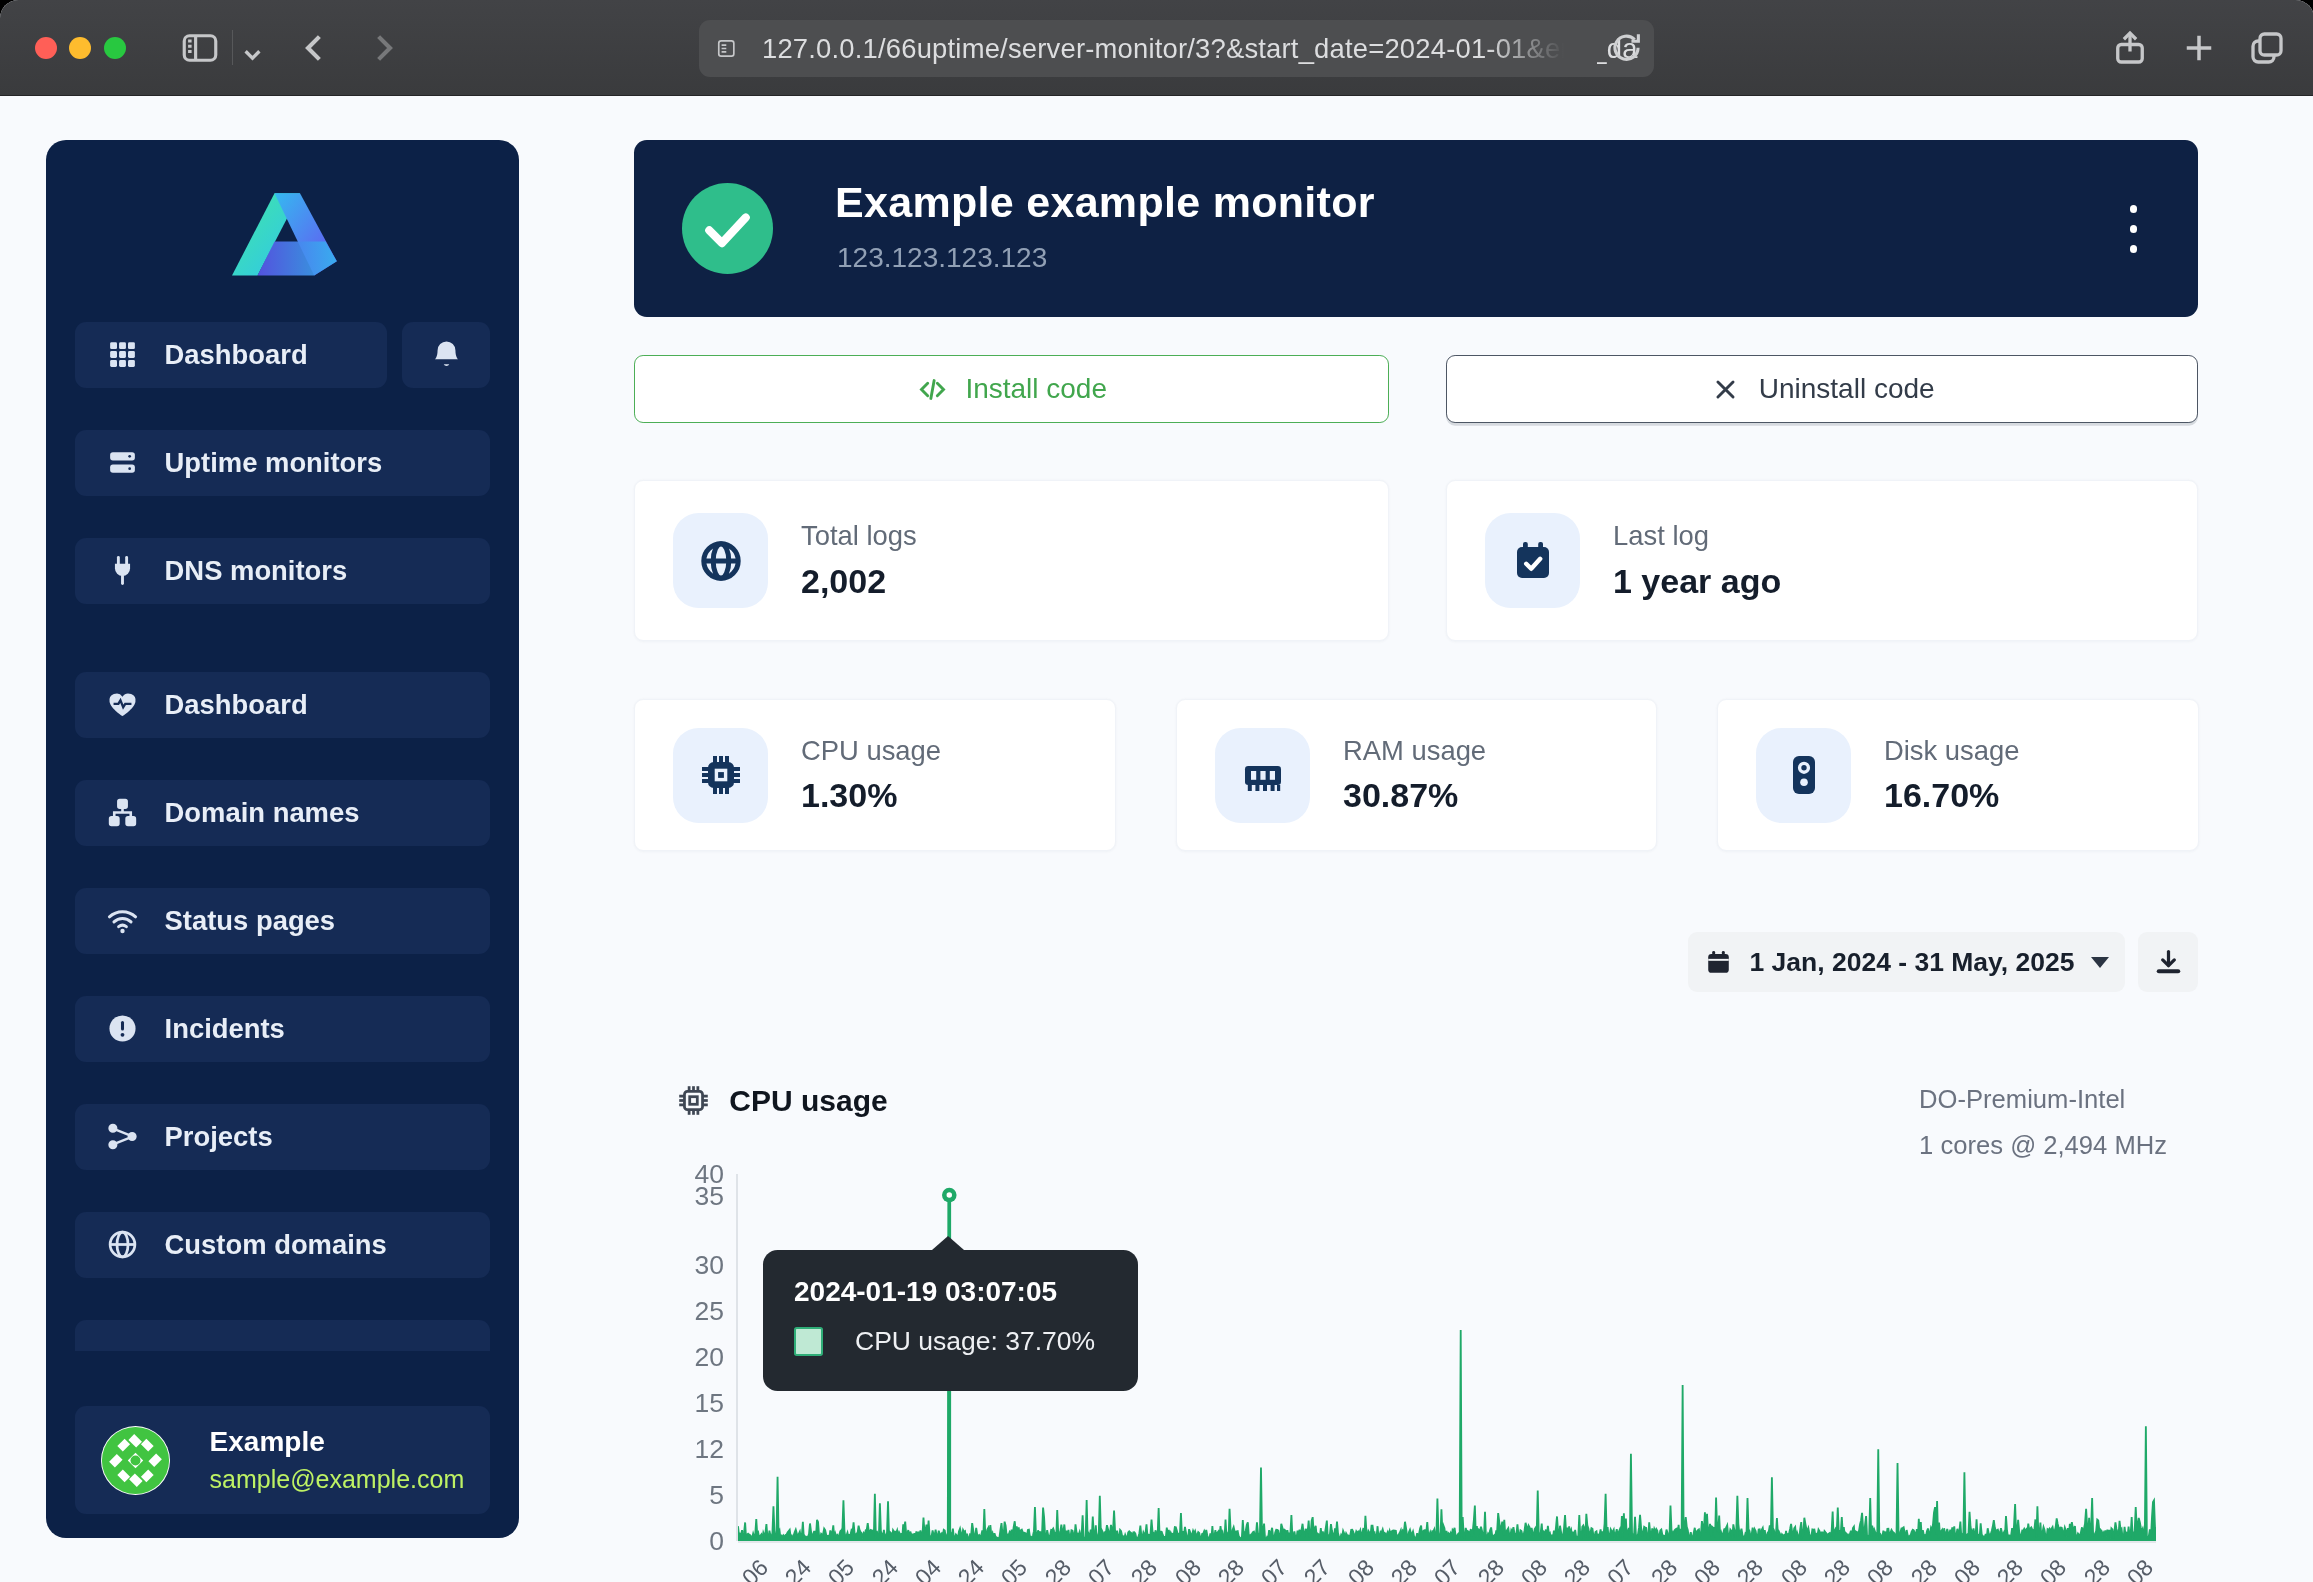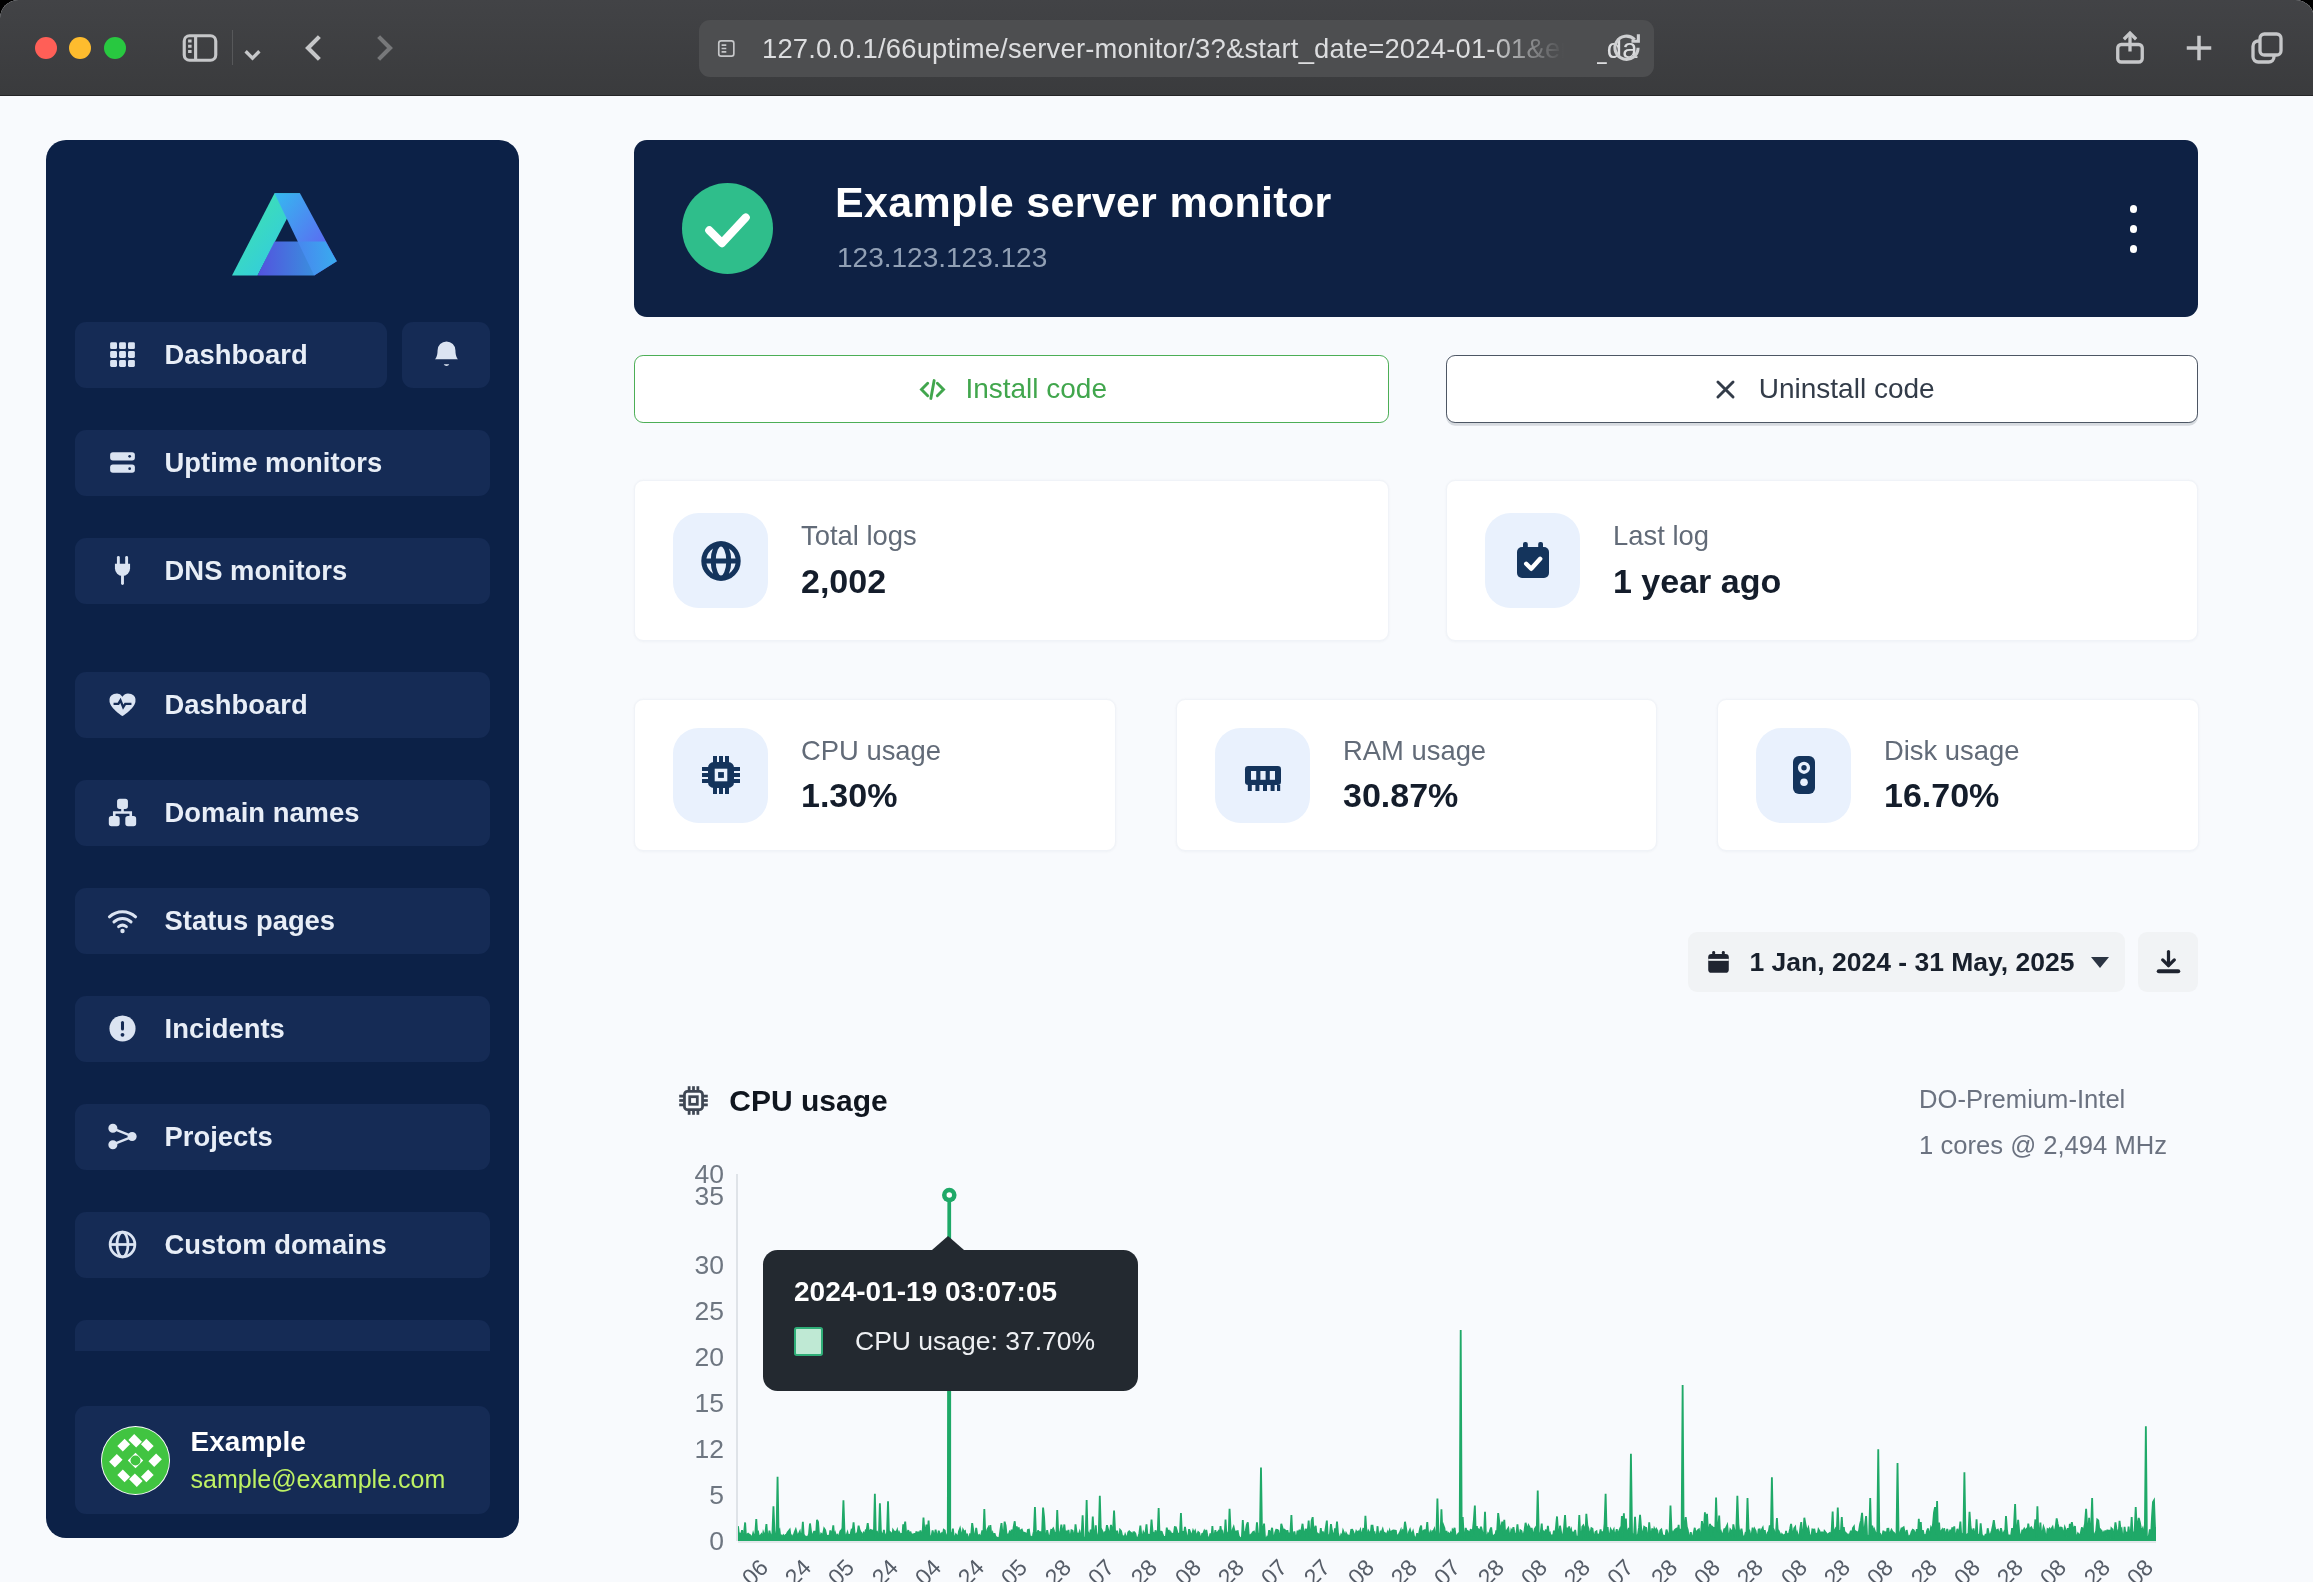--- a/index.html
+++ b/index.html
@@ -21,21 +21,21 @@
   
   .sidebar{position:absolute;left:46px;top:140px;width:473px;height:1398px;border-radius:20px;background:#0c2147;padding:25.6px 29px}
   .logo{display:flex;justify-content:center;margin:16.4px 0 38px}
   .navrow{display:flex;gap:14.6px;margin-bottom:42px}
   .nav-item{display:flex;align-items:center;gap:25.6px;height:66px;border-radius:11px;background:#152b55;padding:0 31px;cursor:pointer}
   .nav-item.active{background:#1e4ca8}
   .nav-item .lbl{font-size:27.4px;font-weight:600;color:#e8eef7;white-space:nowrap}
   .nav-ic{width:33px;height:33px;flex:0 0 33px;color:#dbe4f2}
   .bell-btn{width:88px;height:66px;border-radius:11px;background:#152b55;display:flex;align-items:center;justify-content:center;flex:0 0 88px;cursor:pointer}
   .sliver{height:31px;border-radius:11px 11px 0 0;background:#152b55;margin-top:1.8px}
-  .profile{position:absolute;left:29px;right:29px;bottom:24px;height:108px;border-radius:11px;background:#152b55;display:flex;align-items:center;gap:21px;padding:0 25.6px;cursor:pointer}
+  .profile{position:absolute;left:29px;right:29px;bottom:24px;height:108px;border-radius:11px;background:#152b55;display:flex;align-items:center;gap:40px;padding:0 25.6px;cursor:pointer}
   .pname{font-size:28px;font-weight:700;color:#fff;margin-bottom:7.3px}
   .pemail{font-size:25px;color:#bef264}
 
   
   .main{position:absolute;left:634px;top:0;width:1564px;height:1583px}
   .hero{position:absolute;left:0;top:140px;width:1564px;height:177px;border-radius:12.8px;background:#0e2144}
   .hero-title{position:absolute;left:201px;top:38px;font-size:43px;font-weight:650;color:#fff;letter-spacing:0.3px}
   .hero-sub{position:absolute;left:203px;top:102px;font-size:28px;color:#91a0b5}
   .check-wrap{position:absolute;left:48px;top:43px;width:91px;height:91px}
   .kebab{position:absolute;right:46px;top:57px;width:37px;height:64px;display:flex;flex-direction:column;align-items:center;justify-content:center;gap:12.8px;cursor:pointer}
@@ -285,21 +285,21 @@
 
   <div class="main">
 
     <div class="hero">
       <div class="check-wrap">
         <svg width="91" height="91" viewBox="0 0 100 100">
             <circle cx="50" cy="50" r="50" fill="#2fbe8b"></circle>
             <polyline points="30,52 44,66 70,38" fill="none" stroke="#fff" stroke-width="9" stroke-linecap="round" stroke-linejoin="round"></polyline>
           </svg>
       </div>
-      <div class="hero-title">Example server monitor</div>
+      <div class="hero-title">Example example monitor</div>
       <div class="hero-sub">123.123.123.123</div>
       <div class="kebab">
           <i></i>
           <i></i>
           <i></i>
         </div>
     </div>
 
     <div class="btn btn-install">
       <svg class="ic" viewBox="0 0 24 24" fill="none" stroke="#41a64d" stroke-width="2.1" stroke-linecap="round">

